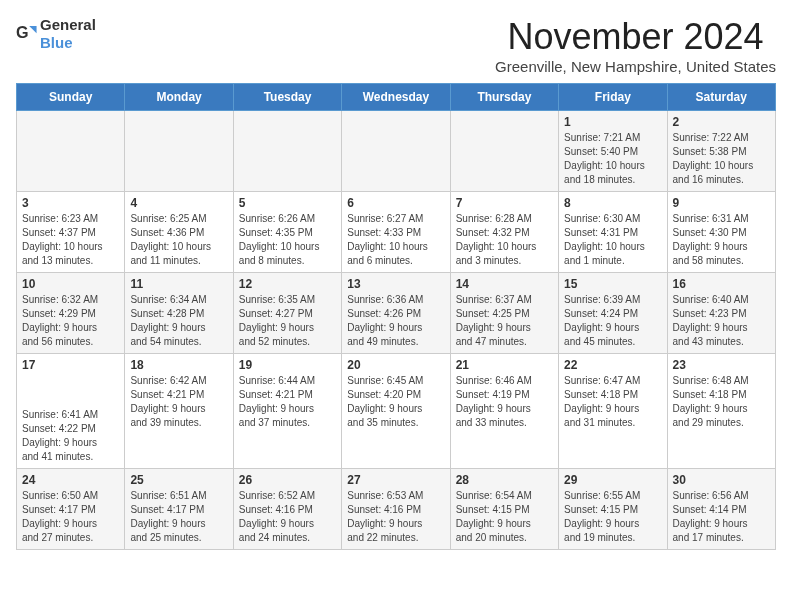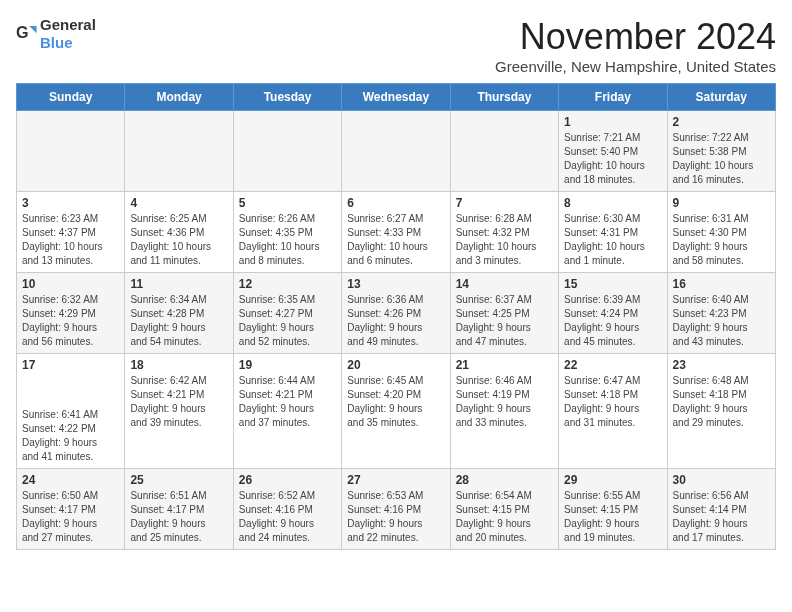--- a/index.html
+++ b/index.html
@@ -30,21 +30,21 @@
       font-size: 15px;
       font-weight: bold;
       color: #4a90d9;
       margin-top: 30px;
     }
     .logo-icon {
       width: 22px;
       height: 22px;
     }
     .title-area {
-      text-align: right;
+      text-align: center;
     }
     .month-title {
       font-size: 36px;
       font-weight: normal;
       color: #222;
     }
     .location-title {
       font-size: 15px;
       color: #444;
     }

